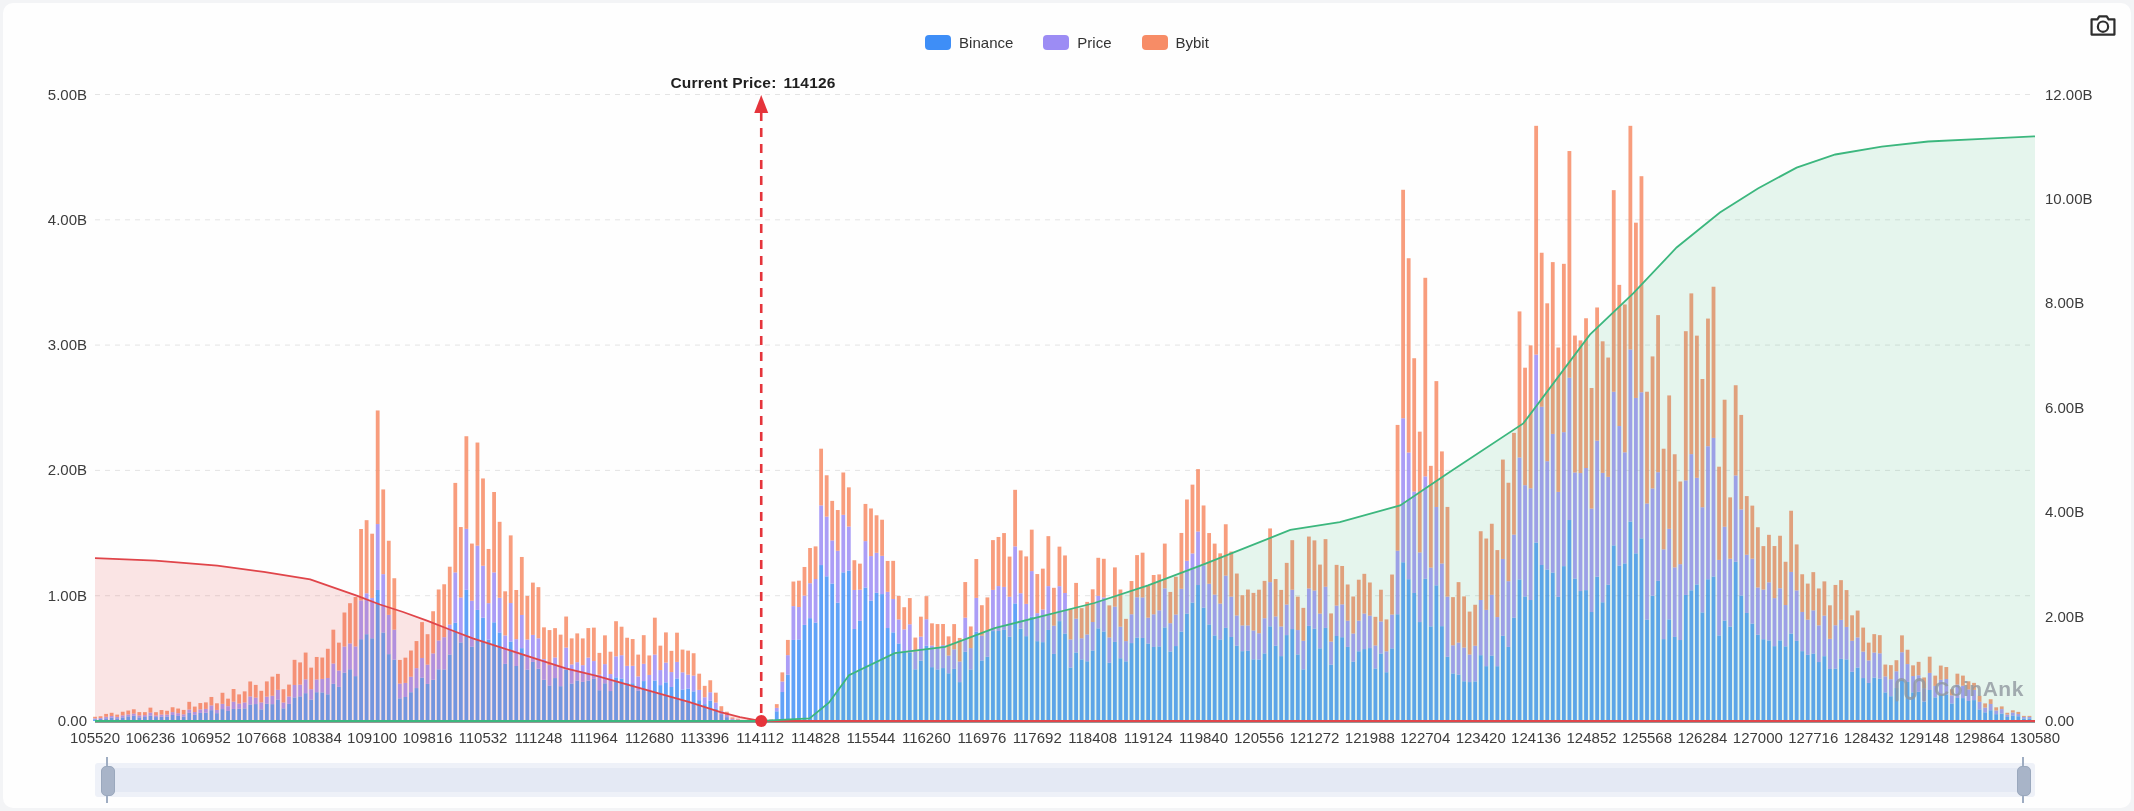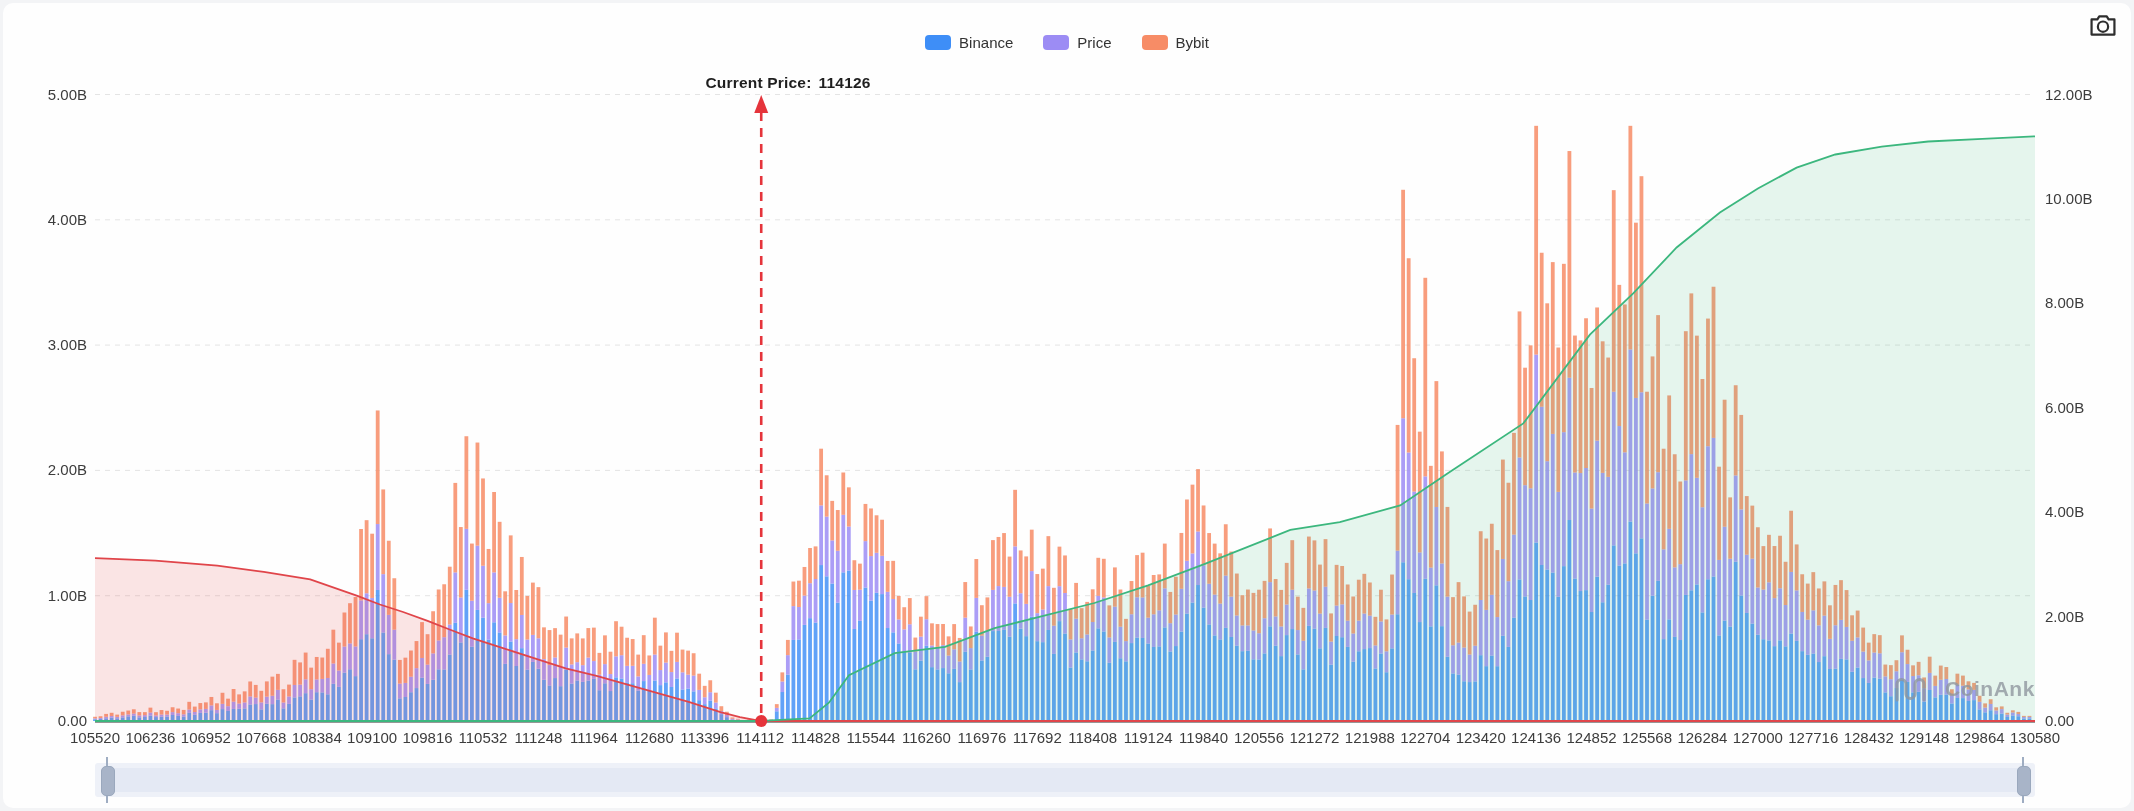--- a/index.html
+++ b/index.html
@@ -11,21 +11,21 @@
   .legend-swatch{width:26px;height:15px;border-radius:4px;}
   .legend-label{font-size:15px;color:#333;}
   
   #camera-btn{position:absolute;right:14px;top:10px;width:34px;height:30px;display:flex;align-items:center;justify-content:center;cursor:pointer;background:transparent;border:none;padding:0;}
   
   #current-price{position:absolute;top:74px;transform:translateX(-50%);white-space:nowrap;font-size:15.5px;font-weight:bold;color:#1f1f1f;letter-spacing:.2px;}
   #current-price .val{margin-left:7px;}
   
   #chart{position:absolute;left:0;top:0;}
   
-  #watermark{position:absolute;left:1893px;top:674px;display:flex;align-items:center;gap:16px;opacity:.78;pointer-events:none;}
+  #watermark{position:absolute;left:1893px;top:674px;display:flex;align-items:center;gap:5px;opacity:.78;pointer-events:none;}
   #watermark .wm-text{font-size:21px;font-weight:bold;color:#8f969e;letter-spacing:.5px;}
   
   #slider{position:absolute;left:95px;top:763px;width:1940px;height:34px;background:#eef1f8;border-radius:3px;}
   #slider .selected{position:absolute;left:10px;right:10px;top:5px;bottom:5px;background:#e4e9f4;border-radius:2px;}
   .dz-handle{position:absolute;top:3px;width:12px;height:28px;background:#a8b4c8;border:1px solid #9aa8bd;border-radius:5px;cursor:ew-resize;}
   .dz-hairline{position:absolute;top:-6px;height:46px;width:1.6px;background:#9fadc2;}
 </style>
 </head>
 <body>
 
@@ -1158,21 +1158,21 @@
 
   <button id="camera-btn" title="">
     <svg width="28" height="26" viewBox="0 0 24 22">
       <g fill="none" stroke="#2e2e2e" stroke-width="1.9" stroke-linejoin="round">
         <path d="M2.2 6.2 h5 l1.6-2.6 h6.4 l1.6 2.6 h5 v13 h-19.6 z"></path>
         <circle cx="12" cy="12.4" r="4.4"></circle>
       </g>
     </svg>
   </button>
 
-  <div id="current-price" style="left: 788px;">
+  <div id="current-price" style="left: 753px;">
     <span>Current Price:</span><span class="val">114126</span>
   </div>
 
   <div id="watermark">
     <svg width="36" height="30" viewBox="0 0 36 30">
       <g fill="none" stroke="#8f969e" stroke-width="3.2" stroke-linecap="round">
         <path d="M4 26 V10 a4.5 4.5 0 0 1 9 0 V20 a4.5 4.5 0 0 0 9 0 V10 a4.5 4.5 0 0 1 9 0 V26"></path>
       </g>
     </svg>
     <span class="wm-text">CoinAnk</span>

